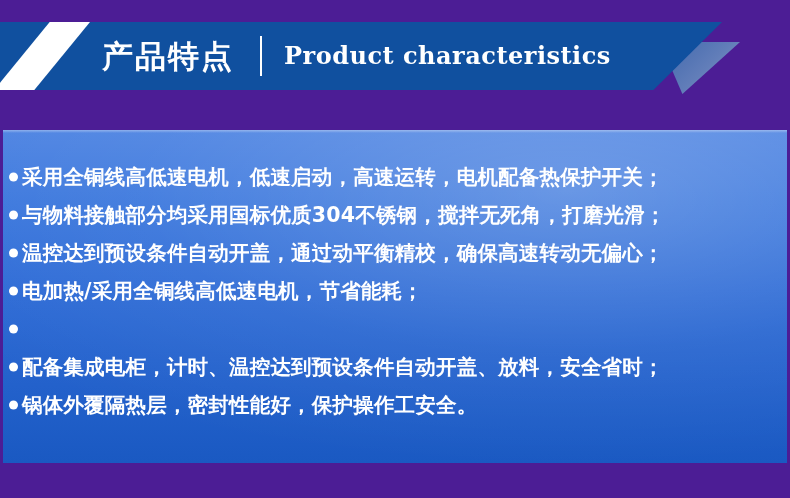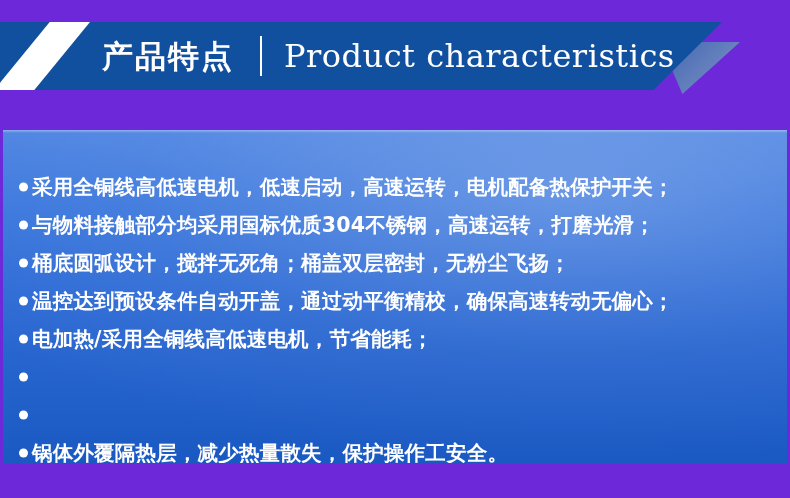--- a/index.html
+++ b/index.html
@@ -12,21 +12,21 @@
     height: 498px;
     overflow: hidden;
     font-family: "Liberation Sans", sans-serif;
     -webkit-font-smoothing: antialiased;
   }
 
   .page {
     position: relative;
     width: 790px;
     height: 498px;
-    background: #6d28d9;
+    background: #4c1d95;
   }
 
   
   .header {
     position: absolute;
     left: 0;
     top: 22px;
     width: 790px;
     height: 68px;
   }
@@ -89,22 +89,22 @@
   .header-divider {
     width: 2px;
     height: 40px;
     background: #ffffff;
     margin: 0 22px 0 26px;
     flex: none;
   }
 
   .header-title-en {
     color: #ffffff;
-    font-size: 32px;
-    font-weight: normal;
+    font-size: 24px;
+    font-weight: bold;
     letter-spacing: 0.5px;
     line-height: 1;
     font-family: "DejaVu Serif", "Liberation Serif", serif;
     white-space: nowrap;
   }
 
   
   .panel {
     position: absolute;
     left: 3px;
@@ -126,21 +126,21 @@
     background: linear-gradient(to bottom, rgba(255,255,255,0.35), rgba(255,255,255,0));
     pointer-events: none;
   }
 
   .bullet-list {
     position: absolute;
     left: 0;
     top: 22px;
     width: 664px;
     list-style: none;
-    margin: 16px;
+    margin: 6px;
     padding: 0;
   }
 
   .bullet-item {
     position: relative;
     height: 38px;
     padding-left: 13px;
     display: flex;
     align-items: center;
   }
@@ -185,40 +185,37 @@
 
   <div class="panel">
     <div class="panel-topglow"></div>
     <ul class="bullet-list" id="bullet-list">
         <li class="bullet-item">
           <span class="bullet-dot"></span>
           <span class="bullet-text">采用全铜线高低速电机，低速启动，高速运转，电机配备热保护开关；</span>
         </li>
         <li class="bullet-item">
           <span class="bullet-dot"></span>
-          <span class="bullet-text">与物料接触部分均采用国标优质304不锈钢，高速运转，打磨光滑；</span>
-        </li>
-        <li class="bullet-item">
-          <span class="bullet-dot"></span>
-          <span class="bullet-text">桶底圆弧设计，搅拌无死角；桶盖双层密封，无粉尘飞扬；</span>
+          <span class="bullet-text">与物料接触部分均采用国标优质304不锈钢，搅拌无死角，打磨光滑；</span>
         </li>
         <li class="bullet-item">
           <span class="bullet-dot"></span>
           <span class="bullet-text">温控达到预设条件自动开盖，通过动平衡精校，确保高速转动无偏心；</span>
         </li>
         <li class="bullet-item">
           <span class="bullet-dot"></span>
           <span class="bullet-text">电加热/采用全铜线高低速电机，节省能耗；</span>
         </li>
         <li class="bullet-item">
           <span class="bullet-dot"></span>
         </li>
         <li class="bullet-item">
           <span class="bullet-dot"></span>
-        </li>
-        <li class="bullet-item">
-          <span class="bullet-dot"></span>
-          <span class="bullet-text">锅体外覆隔热层，减少热量散失，保护操作工安全。</span>
+          <span class="bullet-text">配备集成电柜，计时、温控达到预设条件自动开盖、放料，安全省时；</span>
+        </li>
+        <li class="bullet-item">
+          <span class="bullet-dot"></span>
+          <span class="bullet-text">锅体外覆隔热层，密封性能好，保护操作工安全。</span>
         </li>
       </ul>
   </div>
 
 </div>
 
 </body></html>

